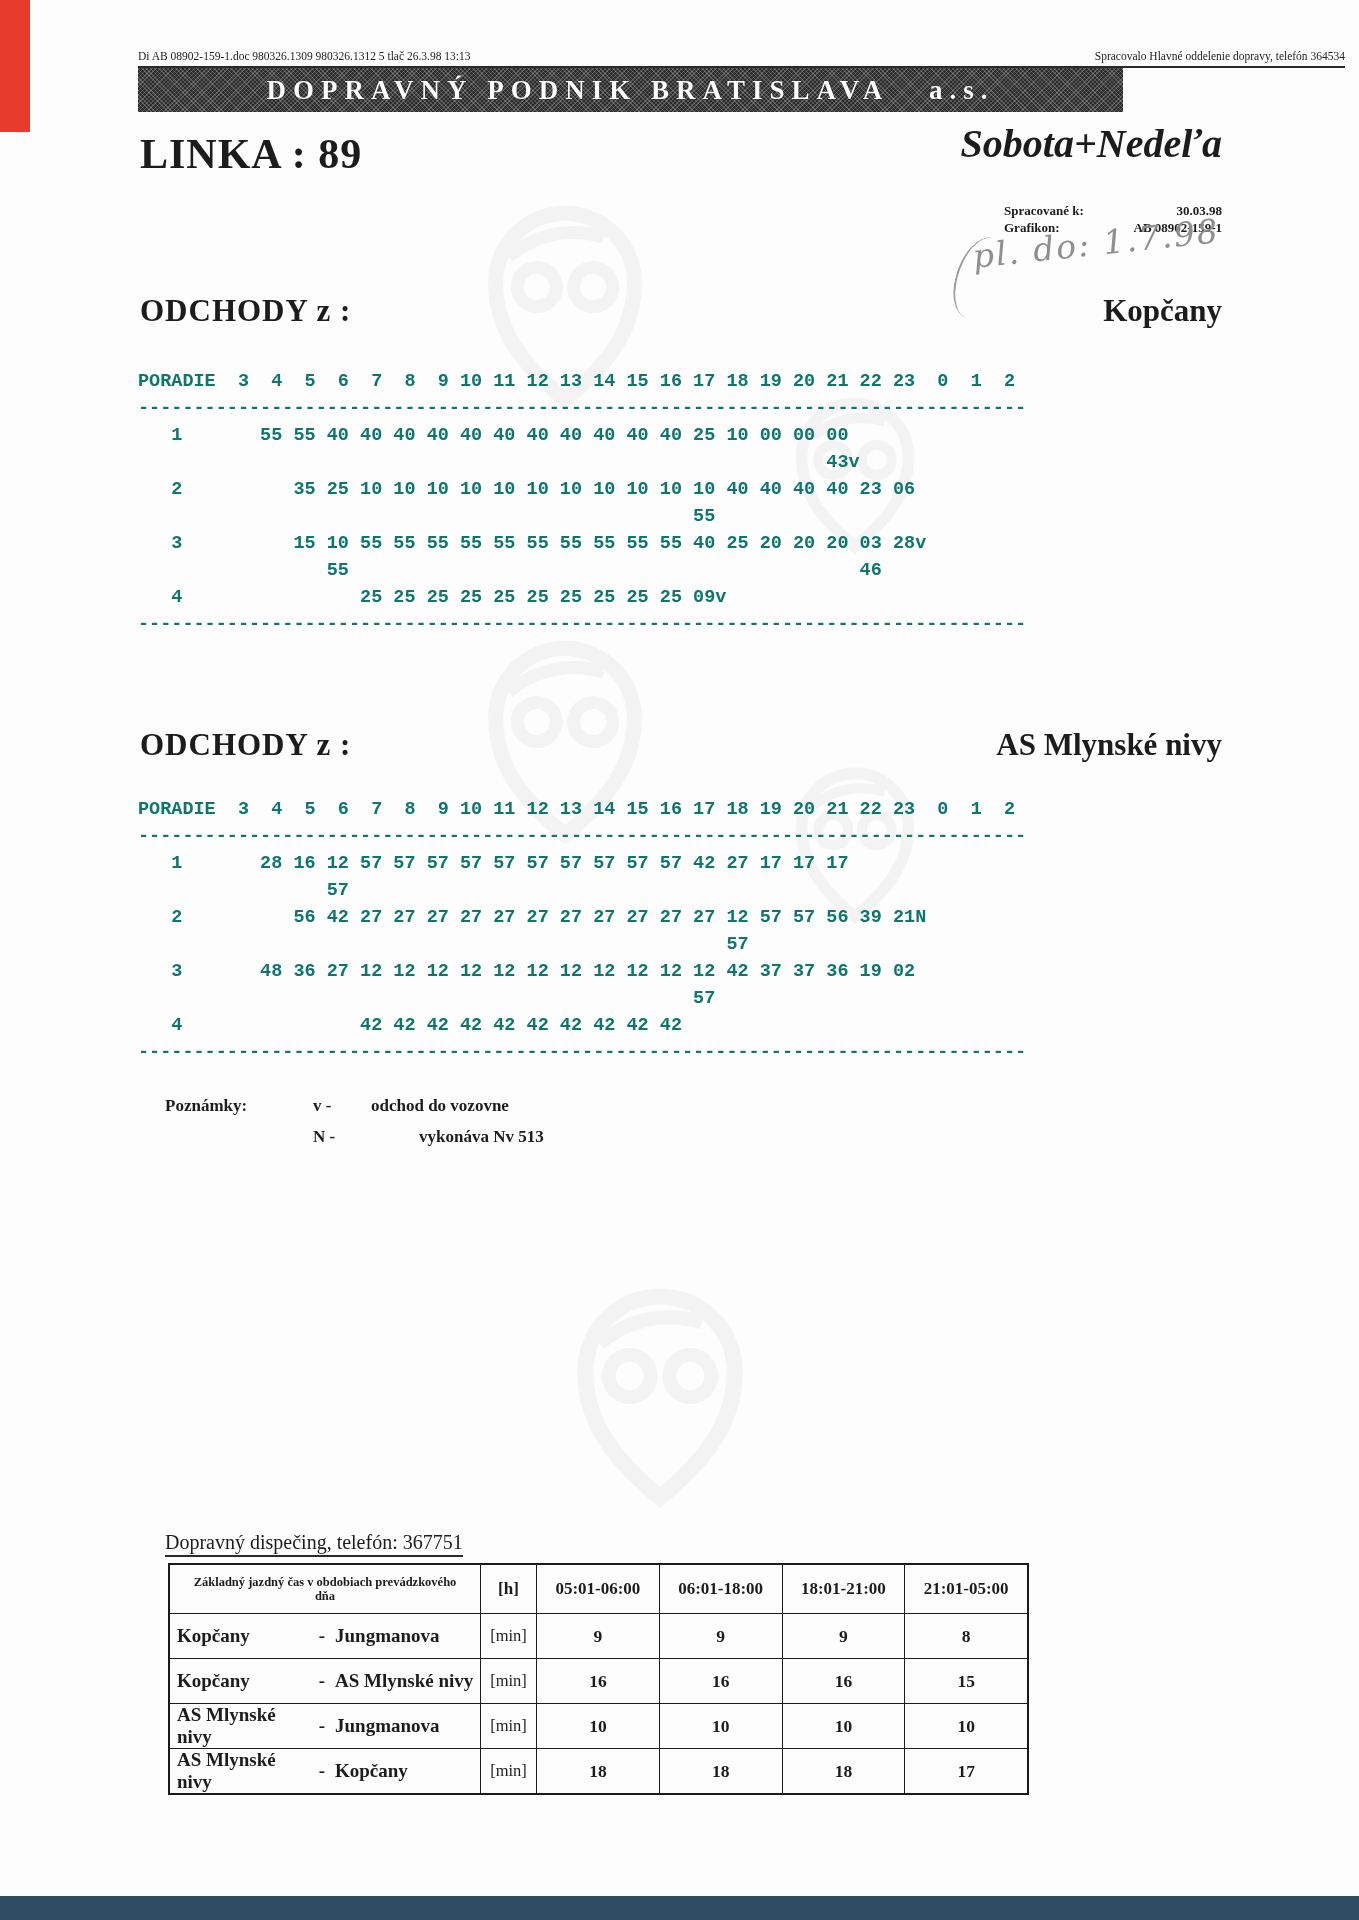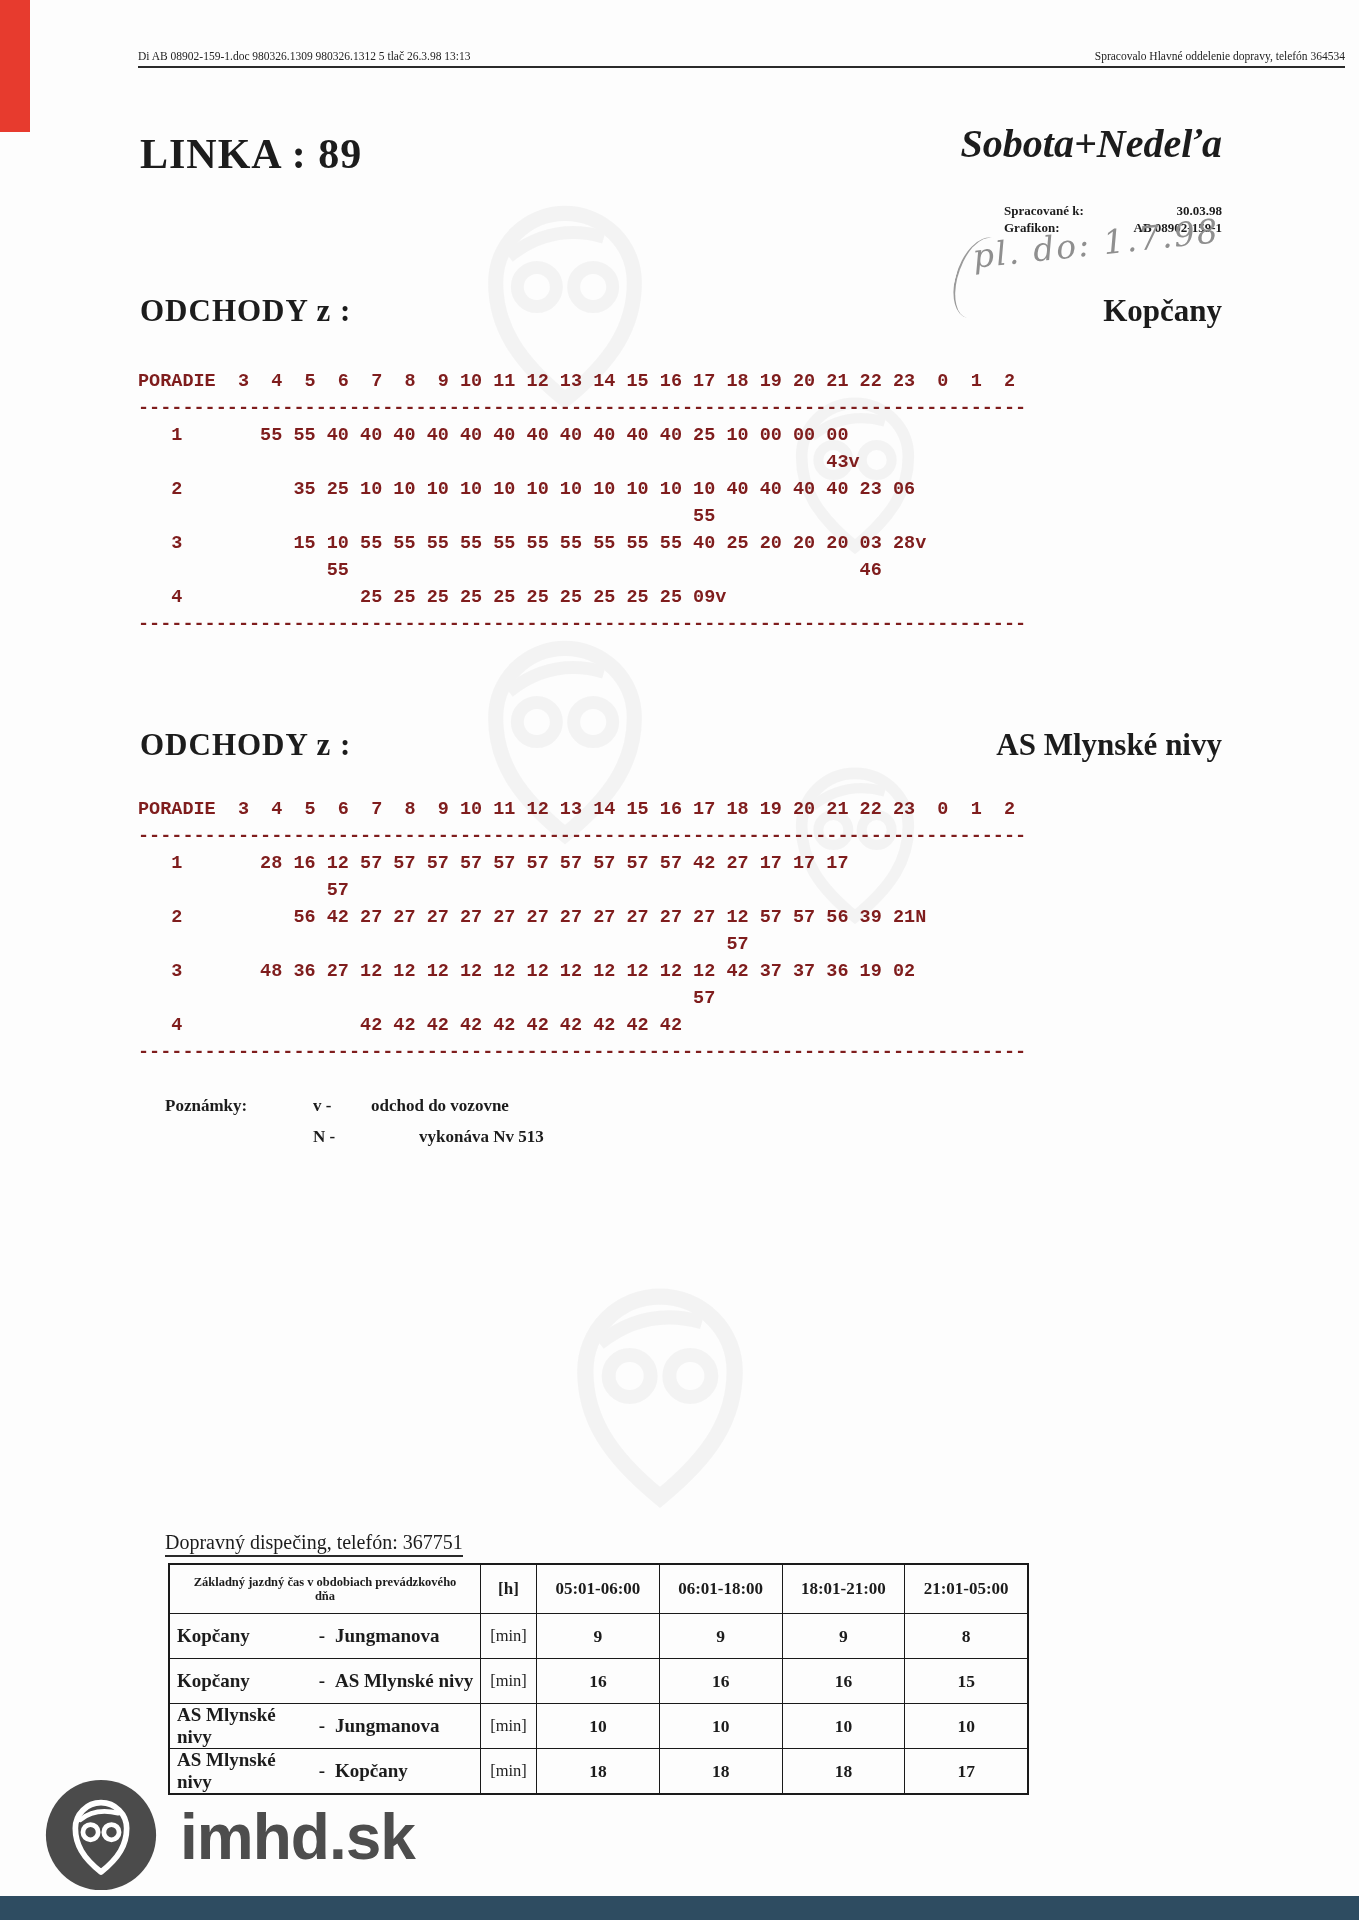--- a/index.html
+++ b/index.html
@@ -31,21 +31,21 @@
             border-left:2.5px solid #9a9a9a;border-radius:60% 0 0 45%;
             transform:rotate(14deg);}
 
   .section-row{position:absolute;left:140px;width:1082px;display:flex;
                justify-content:space-between;align-items:baseline;}
   .sec1{top:293px;} .sec2{top:727px;}
   .sec-label{font-size:31px;font-weight:bold;letter-spacing:1px;}
   .sec-terminus{font-size:31px;font-weight:bold;}
 
   pre.tt{position:absolute;left:138px;margin:0;font-family:"Liberation Mono",monospace;
-         font-size:18.5px;line-height:27px;font-weight:600;color:#7f1d1d;white-space:pre;}
+         font-size:18.5px;line-height:27px;font-weight:600;color:#0f766e;white-space:pre;}
   .tt1{top:368px;} .tt2{top:796px;}
 
   .notes{position:absolute;left:165px;top:1090px;display:grid;
          grid-template-columns:148px 58px auto;font-size:17px;font-weight:bold;line-height:31px;}
   .notes .lab{grid-column:1;grid-row:1;}
   .notes .k1{grid-column:2;grid-row:1;} .notes .m1{grid-column:3;grid-row:1;}
   .notes .k2{grid-column:2;grid-row:2;} .notes .m2{grid-column:3;grid-row:2;margin-left:48px;}
 
   .dispatch{position:absolute;left:165px;top:1531px;font-size:20px;
             border-bottom:2px solid #2a2a2a;padding-bottom:1px;}
@@ -120,20 +120,21 @@
         <path d="M34 40 q20 -16 44 -9" fill="none" stroke="#333" stroke-width="6"></path>
       </svg>
   </div>
 
   <div class="meta-row">
     <span>Di AB 08902-159-1.doc 980326.1309 980326.1312  5 tlač 26.3.98 13:13</span>
     <span>Spracovalo Hlavné oddelenie dopravy, telefón 364534</span>
   </div>
   <div class="top-rule"></div>
 
+  <div class="banner">DOPRAVNÝ PODNIK BRATISLAVA   a.s.</div>
 
   <div class="line-title">LINKA : 89</div>
   <div class="days">Sobota+Nedeľa</div>
 
   <div class="proc">
     <div class="proc-row">
       <span>Spracované k:</span>
       <span>30.03.98</span>
     </div>
     <div class="proc-row">
@@ -248,27 +249,15 @@
           </span>
         </div>
       <div class="c-unit">[min]</div>
       <div class="c-time">18</div>
       <div class="c-time">18</div>
       <div class="c-time">18</div>
       <div class="c-time">17</div>
     </div>
   </div>
 
-  <div class="logo">
-    <span>
-      <svg width="114" height="114" viewBox="0 0 120 120">
-        <circle cx="60" cy="60" r="58" fill="#4b4b4b"></circle>
-        <path d="M60 99 C41 84 33 70 33 53 A27 27 0 1 1 87 53 C87 70 79 84 60 99 Z" fill="none" stroke="#fff" stroke-width="6" stroke-linejoin="round"></path>
-        <circle cx="49" cy="57" r="8" fill="none" stroke="#fff" stroke-width="5"></circle>
-        <circle cx="71" cy="57" r="8" fill="none" stroke="#fff" stroke-width="5"></circle>
-        <path d="M38 44 q16 -13 40 -7" fill="none" stroke="#fff" stroke-width="5" stroke-linecap="round"></path>
-      </svg>
-    </span>
-    <span class="logo-text">imhd.sk</span>
-  </div>
 
   <div class="navy-bar"></div>
 </div>
 
 </body></html>

